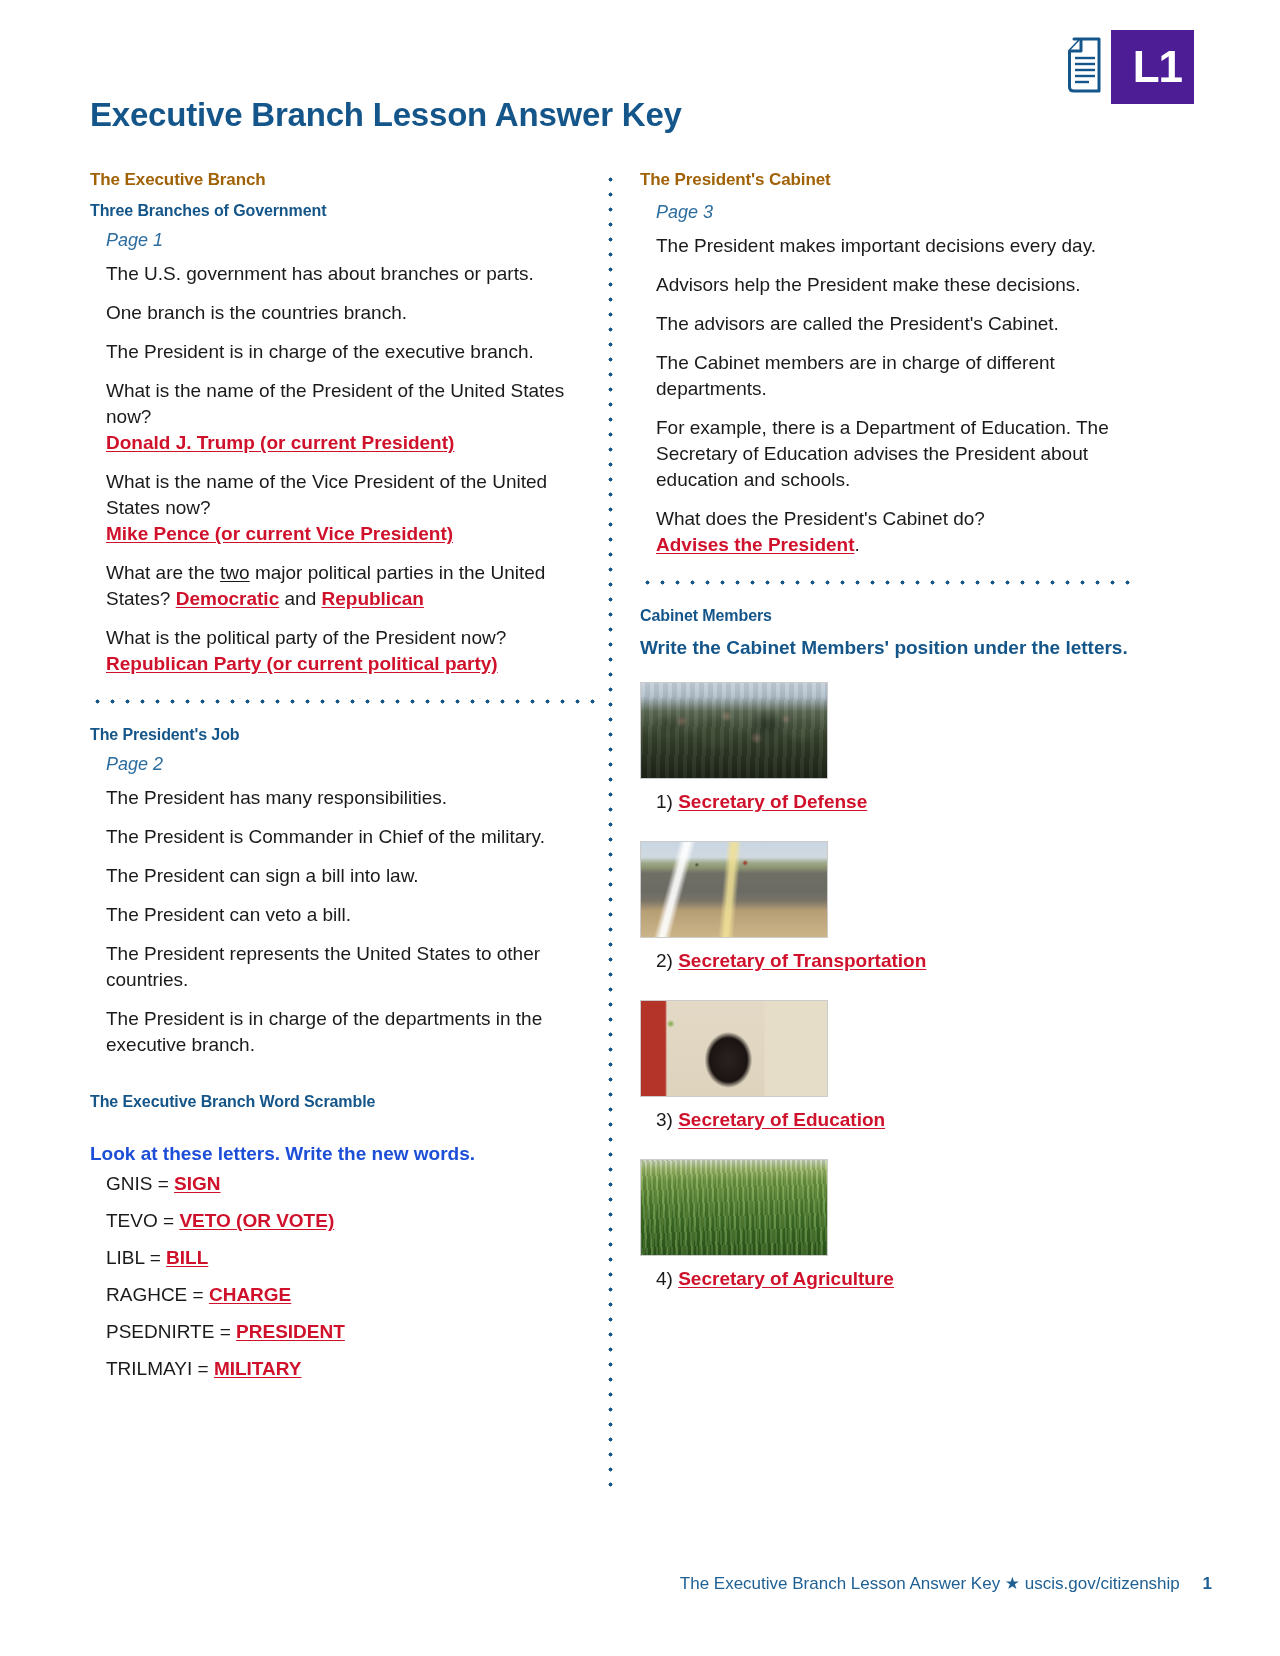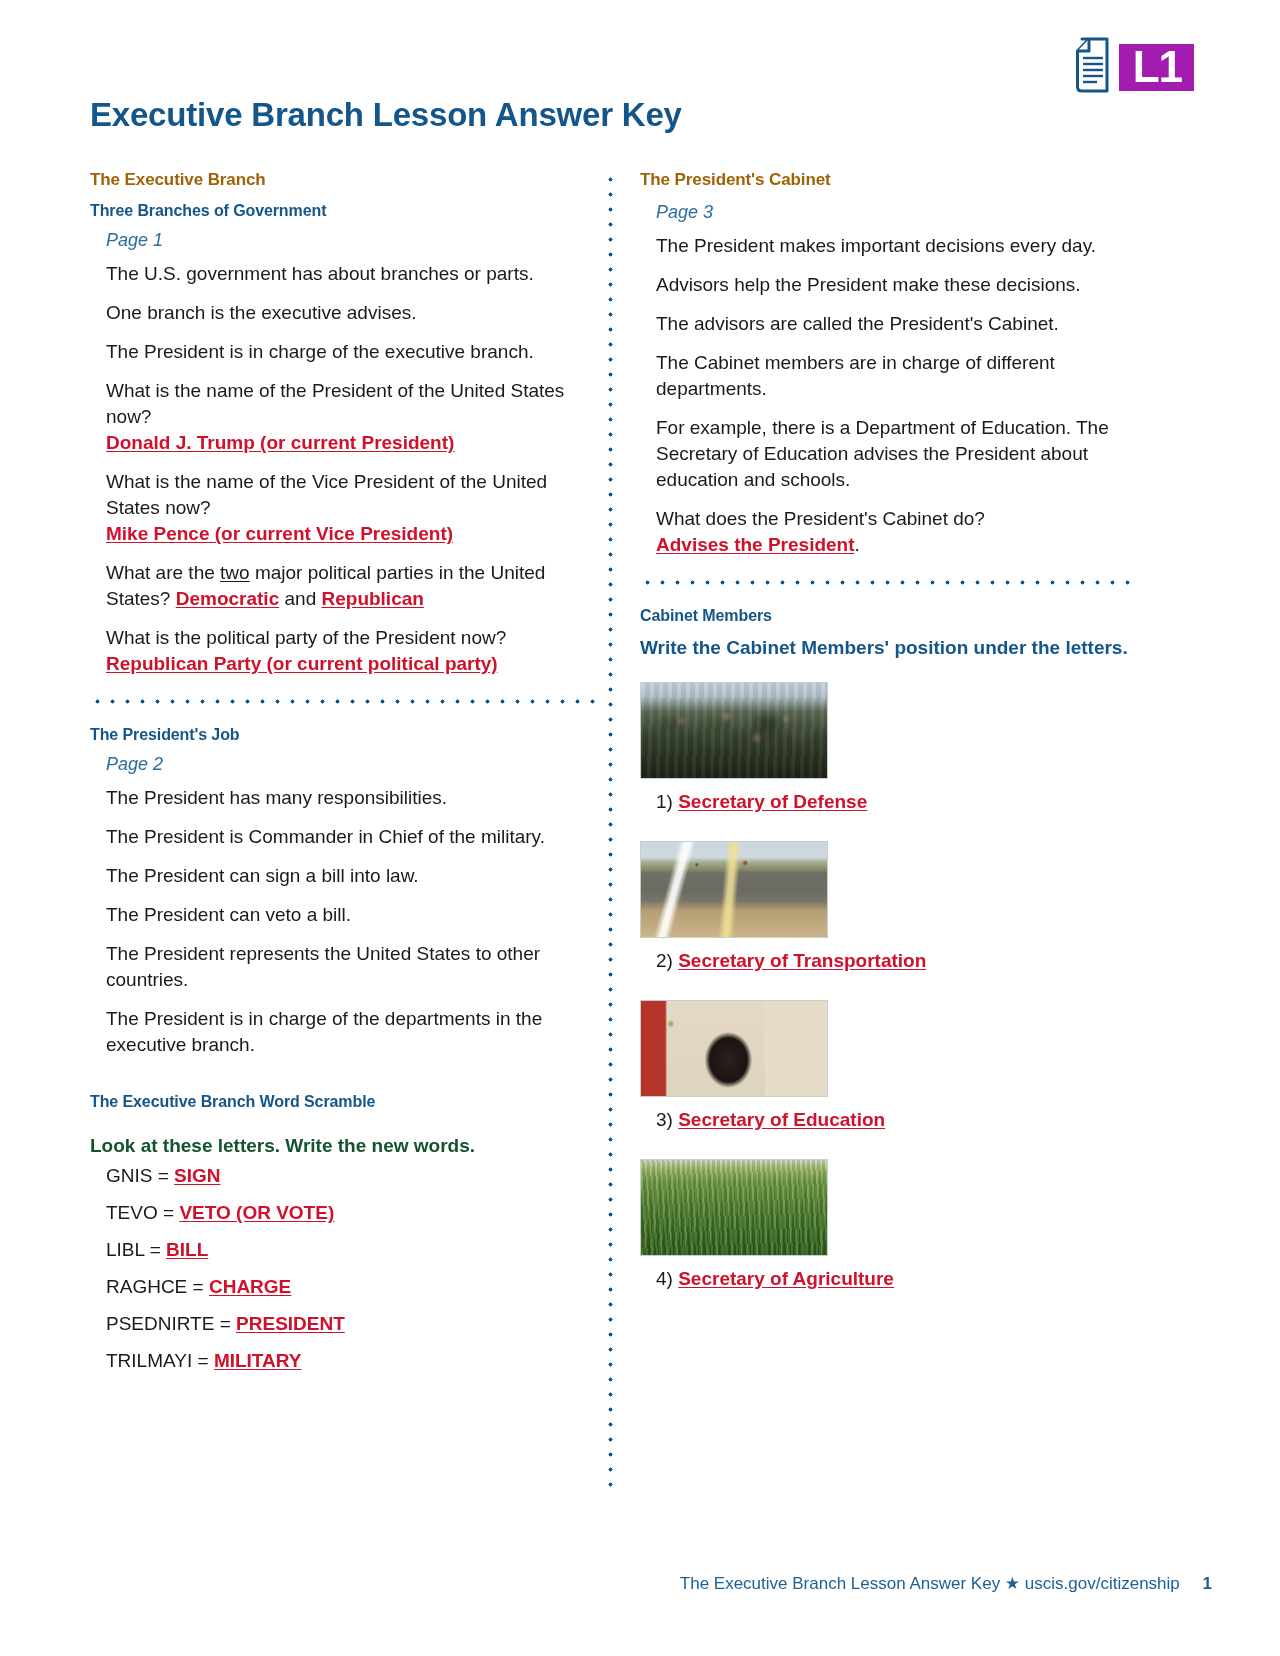--- a/index.html
+++ b/index.html
@@ -30,28 +30,28 @@
     top: 36px;
     right: 86px;
     display: flex;
     align-items: center;
     height: 62px;
   }
   .logo-doc {
     display: block;
   }
   .logo-l1 {
-    background: #a21caf;
+    background: #4c1d95;
     color: #ffffff;
     font-weight: bold;
     font-size: 44px;
     line-height: 58px;
-    padding: 0 12px 0 14px;
+    padding: 0 12px 0 22px;
     letter-spacing: -1px;
-    height: 47px;
+    height: 74px;
     box-sizing: border-box;
     display: flex;
     align-items: center;
   }
 
   .doc-title {
     position: absolute;
     left: 90px;
     top: 96px;
     font-size: 33px;
@@ -138,22 +138,22 @@
     background-size: 15px 5px;
     background-repeat: repeat-x;
   }
   .h-divider.right {
     width: 500px;
   }
 
   .scramble-head {
     font-size: 19px;
     font-weight: bold;
-    color: #14532d;
-    margin: 0 0 6px 0;
+    color: #1d4ed8;
+    margin: 8px 0 6px 0;
   }
   .scramble-row {
     font-size: 19px;
     line-height: 26px;
     margin: 0 0 11px 16px;
   }
 
   
   .instr {
     font-size: 19px;
@@ -295,21 +295,21 @@
   <div class="columns">
 
     <div class="col-left">
 
       <h2 class="sect">The Executive Branch</h2>
 
       <h3 class="sub">Three Branches of Government</h3>
       <div class="pagelabel">Page 1</div>
 
       <p class="body-p">The U.S. government has about branches or parts.</p>
-      <p class="body-p">One branch is the executive advises.</p>
+      <p class="body-p">One branch is the countries branch.</p>
       <p class="body-p">The President is in charge of the executive branch.</p>
 
       <p class="body-p">
         <span>What is the name of the President of the United States now?</span><br>
         <span class="ans">Donald J. Trump (or current President)</span>
       </p>
 
       <p class="body-p">
         <span>What is the name of the Vice President of the United States now?</span><br>
         <span class="ans">Mike Pence (or current Vice President)</span>

